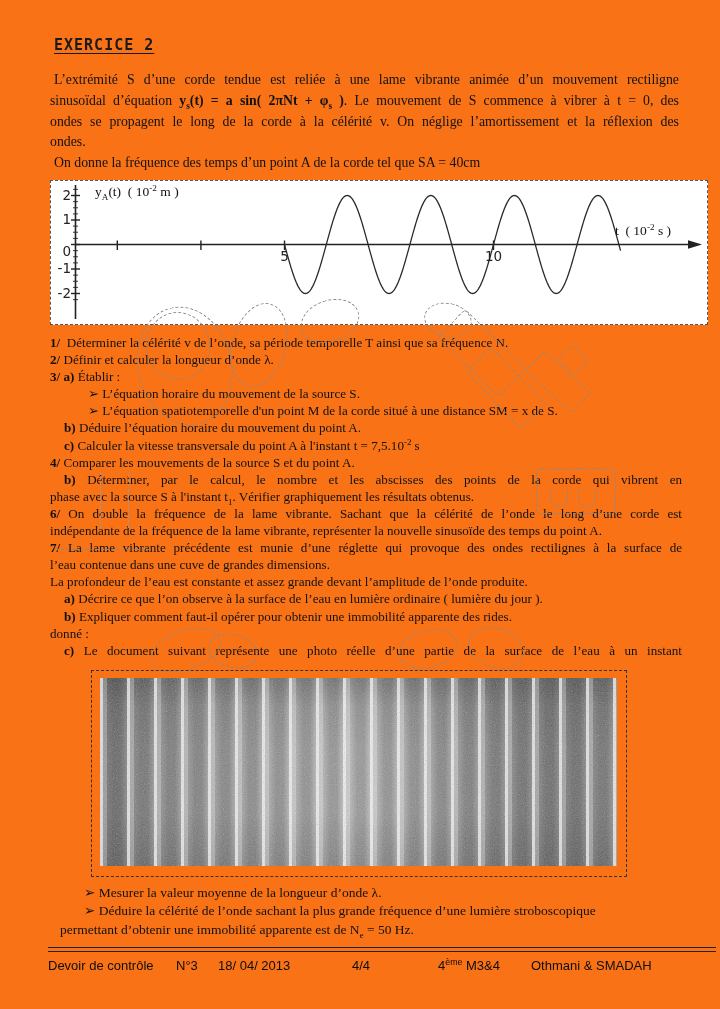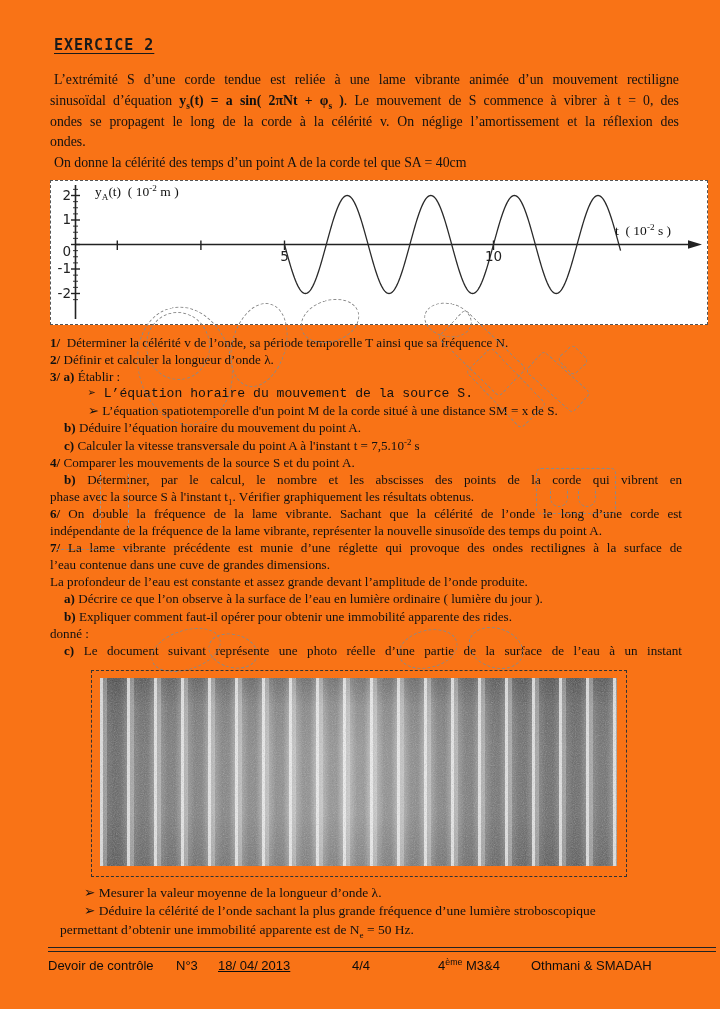--- a/index.html
+++ b/index.html
@@ -55,21 +55,21 @@
 
 <div class="page">
 
   <div id="title">EXERCICE 2</div>
 
   <div id="intro">
       <div class="t-line jl" style="padding-left: 4px;"><span>L’extrémité S d’une corde tendue est reliée à une lame vibrante animée d’un mouvement rectiligne</span></div>
       <div class="t-line jl"><span>sinusoïdal d’équation </span><span class="b">y</span><sub class="b">s</sub><span class="b">(t) = a sin( 2</span><span class="b">πNt + </span><span class="b">φ</span><sub class="b">s</sub><span class="b"> )</span><span>. Le mouvement de S commence à vibrer à t = 0,  des</span></div>
       <div class="t-line jl"><span>ondes se propagent le long de la corde à la célérité  v. On néglige l’amortissement et la réflexion des</span></div>
       <div class="t-line"><span>ondes.</span></div>
-      <div class="t-line" style="padding-left: 4px;"><span>On donne la célérité des temps d’un point A de la corde tel que SA = 40cm</span></div>
+      <div class="t-line" style="padding-left: 4px;"><span>On donne la fréquence des temps d’un point A de la corde tel que SA = 40cm</span></div>
     </div>
 
   <div id="graph-box">
     <svg id="wave-svg" width="653" height="140" viewBox="0 0 653 140">
         <line x1="24.5" y1="63.5" x2="640" y2="63.5" stroke="#222" stroke-width="1.6"></line>
         <line x1="24.5" y1="4" x2="24.5" y2="138" stroke="#222" stroke-width="1.6"></line>
         <polygon points="651,63.5 637,59.3 637,67.7" fill="#222"></polygon>
         <line x1="22" y1="118.625" x2="27" y2="118.625" stroke="#222" stroke-width="0.9"></line>
         <line x1="20" y1="112.5" x2="29" y2="112.5" stroke="#222" stroke-width="1.4"></line>
         <line x1="22" y1="106.375" x2="27" y2="106.375" stroke="#222" stroke-width="0.9"></line>
@@ -103,21 +103,21 @@
       <span class="tick-label" style="left: 1px; width: 19px; text-align: right; top: 30px;">1</span>
       <span class="tick-label" style="left: 1px; width: 19px; text-align: right; top: 5.5px;">2</span>
       <span class="tick-label" style="left: 221.5px; width: 24px; text-align: center; top: 67px;">5</span>
       <span class="tick-label" style="left: 430.5px; width: 24px; text-align: center; top: 67px;">10</span>
     </div>
 
   <div id="questions">
       <div class="q-line"><span class="b">1/</span><span>  Déterminer la célérité v de l’onde, sa période temporelle T ainsi que sa fréquence N.</span></div>
       <div class="q-line"><span class="b">2/</span><span> Définir et calculer la longueur d’onde λ.</span></div>
       <div class="q-line"><span class="b">3/ a)</span><span> Établir :</span></div>
-      <div class="q-line" style="padding-left: 38px; font-family: Liberation Mono, monospace;"><span>➢ L’équation horaire du mouvement de la source S.</span></div>
+      <div class="q-line" style="padding-left: 38px;"><span>➢ L’équation horaire du mouvement de la source S.</span></div>
       <div class="q-line" style="padding-left: 38px;"><span>➢ L’équation spatiotemporelle d'un point M de la corde situé à une distance SM = x de S.</span></div>
       <div class="q-line" style="padding-left: 14px;"><span class="b">b)</span><span> Déduire l’équation horaire du mouvement du point A.</span></div>
       <div class="q-line" style="padding-left: 14px;"><span class="b">c)</span><span> Calculer la vitesse transversale du point A à l'instant t = 7,5.10</span><sup>-2</sup><span> s</span></div>
       <div class="q-line"><span class="b">4/</span><span> Comparer les mouvements de la source S et du point A.</span></div>
       <div class="q-line jl" style="padding-left: 14px;"><span class="b">b)</span><span> Déterminer, par le calcul, le nombre et les abscisses des points de la corde qui vibrent en</span></div>
       <div class="q-line"><span>phase avec la source S à l'instant t</span><sub>1</sub><span>. Vérifier graphiquement les résultats obtenus.</span></div>
       <div class="q-line jl"><span class="b">6/</span><span>  On double la fréquence de la lame vibrante. Sachant que la célérité de l’onde le long d’une corde  est</span></div>
       <div class="q-line"><span>indépendante de la fréquence de la lame vibrante, représenter la nouvelle sinusoïde des temps du point A.</span></div>
       <div class="q-line jl"><span class="b">7/</span><span> La lame vibrante précédente est munie d’une réglette qui provoque des ondes rectilignes à la surface de</span></div>
       <div class="q-line"><span>l’eau contenue dans une cuve de grandes dimensions.</span></div>
@@ -163,19 +163,19 @@
   <div id="bullets">
       <div class="q-line" style="padding-left: 34px;"><span>➢ Mesurer la valeur moyenne de la longueur d’onde λ.</span></div>
       <div class="q-line" style="padding-left: 34px;"><span>➢ Déduire la célérité de l’onde sachant la plus grande fréquence d’une lumière stroboscopique</span></div>
       <div class="q-line" style="padding-left: 10px;"><span>permettant d’obtenir une immobilité apparente est de N</span><sub>e</sub><span> = 50 Hz.</span></div>
     </div>
 
   <div id="footer-rule"></div>
   <div id="footer">
       <span class="f-item" style="left: 0px;"><span>Devoir de contrôle</span></span>
       <span class="f-item" style="left: 128px;"><span>N°3</span></span>
-      <span class="f-item" style="left: 170px; text-decoration: underline;"><span>18/ 04/ 2013</span></span>
+      <span class="f-item" style="left: 170px;"><span>18/ 04/ 2013</span></span>
       <span class="f-item" style="left: 304px;"><span>4/4</span></span>
       <span class="f-item" style="left: 390px;"><span>4</span><sup>ème</sup><span> M3&amp;4</span></span>
       <span class="f-item" style="left: 483px;"><span>Othmani &amp; SMADAH</span></span>
     </div>
 
 </div>
 
 </body></html>

